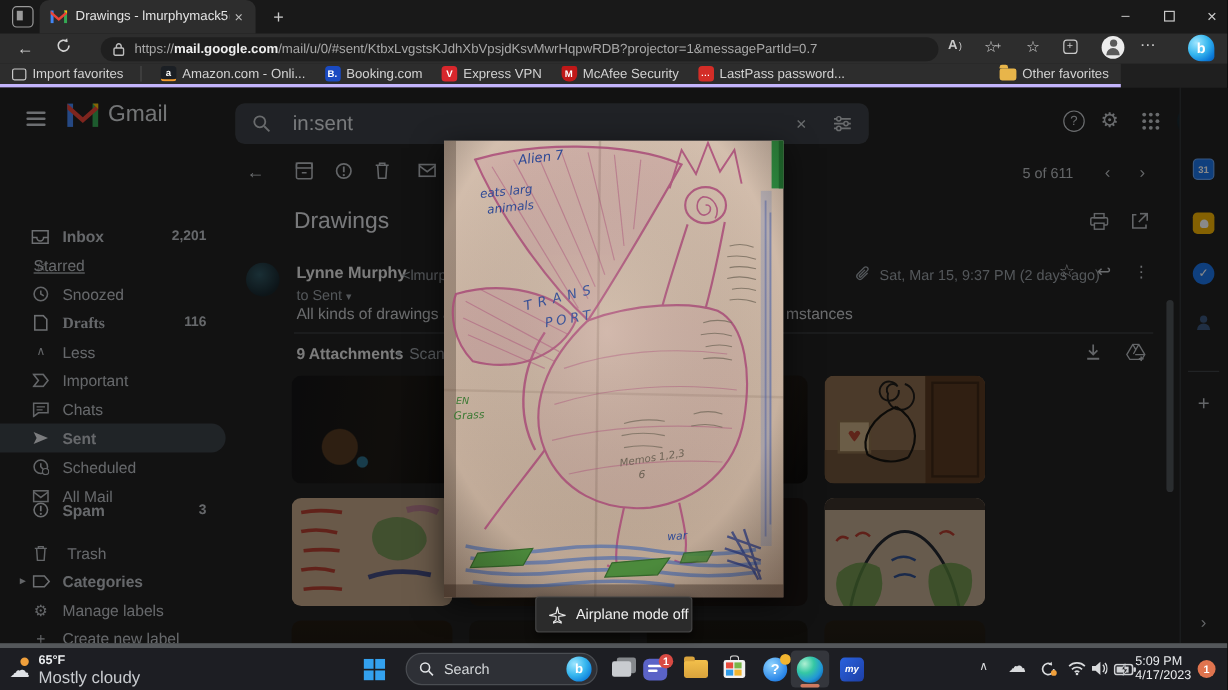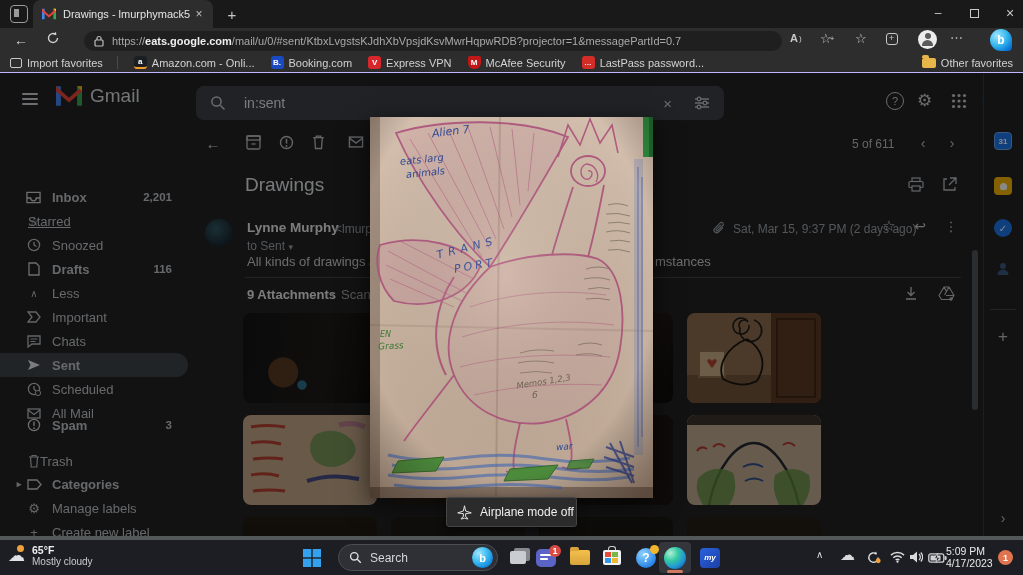--- a/index.html
+++ b/index.html
@@ -16,21 +16,21 @@
   .tab { position:absolute; left:33px; top:0; width:180px; height:28px; background:#2d2d2d; border-radius:8px 8px 0 0; display:flex; align-items:center; padding:0 6px 0 9px; }
   .tab-title { flex:1; font-size:11px; color:#e4e4e4; white-space:nowrap; overflow:hidden; margin-left:7px; }
   .tab-close { color:#bdbdbd; font-size:12px; width:16px; text-align:center; cursor:default; }
   .newtab { position:absolute; left:222px; top:4px; width:20px; height:20px; color:#c9c9c9; font-size:15px; }
   .wbtn { position:absolute; top:0; width:36px; height:26px; color:#c9c9c9; font-size:12px; }
   .toolbar { position:absolute; left:0; top:28px; width:1023px; height:25px; background:#2d2d2d; }
   .navg { color:#d2d2d2; font-size:14px; }
   .urlpill { position:absolute; left:84px; top:3px; width:698px; height:20px; background:#1f1f1f; border-radius:10px; display:flex; align-items:center; padding:0 10px; }
   .url { font-size:11px; color:#a9a9a9; white-space:nowrap; overflow:hidden; }
   .url b { color:#eeeeee; font-weight:bold; }
-  .favbar { position:absolute; left:0; top:53px; width:1023px; height:20px; background:#2d2d2d; border-bottom:1px solid #c4b5fd; display:flex; align-items:center; }
+  .favbar { position:absolute; left:0; top:53px; width:934px; height:20px; background:#2d2d2d; border-bottom:3px solid #c4b5fd; display:flex; align-items:center; }
   .favitem { display:inline-flex; align-items:center; gap:5px; margin-left:16px; font-size:11px; color:#d2d2d2; white-space:nowrap; }
   .favico { width:13px; height:13px; border-radius:3px; display:flex; align-items:center; justify-content:center; font-size:8px; font-weight:bold; color:#fff; }
   .favsep { width:1px; height:13px; background:#4a4a4a; margin-left:14px; }
 
   
   .gmail { position:absolute; left:0; top:73px; width:1023px; height:463px; background:#1f1f1f; overflow:hidden; } .gm-bold { color:#eceef0; font-weight:bold; }
   .hamburger span { display:block; width:16px; height:2px; background:#c9cdd1; margin:3px 0; border-radius:1px; }
   .searchpill { position:absolute; left:196px; top:13px; width:528px; height:34px; background:#3a3e44; border-radius:8px; display:flex; align-items:center; }
   .side-item { position:absolute; left:0; width:188px; height:24px; display:flex; align-items:center; font-size:13px; color:#bdc1c6; }
   .side-item .lbl { margin-left:24px; }
@@ -87,21 +87,21 @@
       <svg width="14" height="14" viewBox="0 0 14 14">
           <path d="M11.5 7 a4.5 4.5 0 1 1 -1.6 -3.4" fill="none" stroke="#d2d2d2" stroke-width="1.4"></path>
           <path d="M10 0.8 L10.3 3.9 L7.3 3.4 Z" fill="#d2d2d2"></path>
         </svg>
     </div>
     <div class="urlpill">
       <svg width="10" height="12" viewBox="0 0 10 12" style="margin-right:8px;flex:none;">
         <rect x="1" y="5" width="8" height="6" rx="1" fill="none" stroke="#bdbdbd" stroke-width="1.2"></rect>
         <path d="M3 5 V3.5 a2 2 0 0 1 4 0 V5" fill="none" stroke="#bdbdbd" stroke-width="1.2"></path>
       </svg>
-      <span class="url"><span>https://</span><b>eats.google.com</b><span>/mail/u/0/#sent/KtbxLvgstsKJdhXbVpsjdKsvMwrHqpwRDB?projector=1&amp;messagePartId=0.7</span></span>
+      <span class="url"><span>https://</span><b>mail.google.com</b><span>/mail/u/0/#sent/KtbxLvgstsKJdhXbVpsjdKsvMwrHqpwRDB?projector=1&amp;messagePartId=0.7</span></span>
     </div>
     <div class="abs ic" style="left:790px;top:4px;color:#c9c9c9;font-size:11px;font-weight:bold;">
         <span>A</span>
         <span style="font-weight:normal;font-size:8px;margin-left:1px;">)</span>
       </div>
     <div class="abs ic" style="left:820px;top:3px;color:#c9c9c9;font-size:13px;">☆<span style="font-size:8px;margin-left:-2px;">+</span></div>
     <div class="abs ic" style="left:855px;top:3px;color:#c9c9c9;font-size:13px;">☆</div>
     <div class="abs" style="left:886px;top:5px;width:12px;height:12px;border:1.3px solid #c9c9c9;border-radius:3px;">
         <span style="position:absolute;left:2px;top:-1px;color:#c9c9c9;font-size:9px;">+</span>
       </div>
@@ -161,21 +161,21 @@
         <path d="M0 0 L8 7 L16 0 L16 3 L8 10 L0 3 Z" fill="#ea4335"></path>
         <path d="M13 0 L16 0 L16 3 Z" fill="#fbbc04"></path>
       </svg>
       <span style="color:#d6d9dc;font-size:19px;">Gmail</span>
     </div>
     <div class="searchpill">
       <svg width="16" height="16" viewBox="0 0 16 16" style="margin:0 18px 0 14px;">
         <circle cx="6.5" cy="6.5" r="4.6" fill="none" stroke="#c3c7cb" stroke-width="1.5"></circle>
           <line x1="10.2" y1="10.2" x2="14.5" y2="14.5" stroke="#c3c7cb" stroke-width="1.5"></line>
       </svg>
-      <span style="color:#dfe2e6;font-size:14px;flex:1;">in:sent</span>
+      <span style="color:#dfe2e6;font-size:17px;flex:1;">in:sent</span>
       <span style="color:#c3c7cb;font-size:15px;margin-right:22px;">×</span>
       <svg width="16" height="14" viewBox="0 0 16 14" style="margin-right:14px;">
         <line x1="1" y1="3" x2="15" y2="3" stroke="#c3c7cb" stroke-width="1.4"></line>
           <line x1="1" y1="7" x2="15" y2="7" stroke="#c3c7cb" stroke-width="1.4"></line>
           <line x1="1" y1="11" x2="15" y2="11" stroke="#c3c7cb" stroke-width="1.4"></line>
         <circle cx="5" cy="3" r="1.8" fill="#3a3e44" stroke="#c3c7cb" stroke-width="1.2"></circle>
           <circle cx="11" cy="7" r="1.8" fill="#3a3e44" stroke="#c3c7cb" stroke-width="1.2"></circle>
           <circle cx="5" cy="11" r="1.8" fill="#3a3e44" stroke="#c3c7cb" stroke-width="1.2"></circle>
       </svg>
     </div>
@@ -214,21 +214,21 @@
       <svg class="abs" style="left:27px;" width="14" height="14" viewBox="0 0 14 14">
           <circle cx="7" cy="7" r="5.6" fill="none" stroke="#b8bcc0" stroke-width="1.3"></circle>
           <path d="M7 4 V7 L9.5 8.5" fill="none" stroke="#b8bcc0" stroke-width="1.3"></path>
         </svg>
       <span class="lbl" style="margin-left:52px;">Snoozed</span>
     </div>
     <div class="side-item gm-bold" style="top:184px;">
       <svg class="abs" style="left:28px;" width="12" height="14" viewBox="0 0 12 14">
           <path d="M1 1 h7 l3 3 v9 h-10 Z" fill="none" stroke="#c9cdd1" stroke-width="1.3"></path>
         </svg>
-      <span class="lbl" style="margin-left:52px;">Drafts</span>
+      <span class="lbl" style="margin-left:52px;font-family:Liberation Serif, serif;">Drafts</span>
         <span class="cnt">116</span>
     </div>
     <div class="side-item" style="top:208px;">
       <span class="side-ic" style="left:25px;font-size:10px;">∧</span>
         <span class="lbl" style="margin-left:52px;">Less</span>
     </div>
     <div class="side-item" style="top:232px;">
       <svg class="abs" style="left:27px;" width="14" height="12" viewBox="0 0 14 12">
           <path d="M1 1 h8 l4 5 -4 5 h-8 l4 -5 Z" fill="none" stroke="#b8bcc0" stroke-width="1.3"></path>
         </svg>
@@ -269,21 +269,21 @@
           <line x1="7" y1="3.5" x2="7" y2="8" stroke="#c9cdd1" stroke-width="1.4"></line>
           <circle cx="7" cy="10.2" r=".9" fill="#c9cdd1"></circle>
         </svg>
       <span class="lbl" style="margin-left:52px;">Spam</span>
         <span class="cnt">3</span>
     </div>
     <div class="side-item" style="top:376px;">
       <svg class="abs" style="left:28px;" width="12" height="14" viewBox="0 0 12 14">
           <path d="M1 3 h10 M4 3 V1.5 h4 V3 M2.5 3 l.7 10 h5.6 l.7 -10" fill="none" stroke="#b8bcc0" stroke-width="1.2"></path>
         </svg>
-      <span class="lbl" style="margin-left:40px;">Trash</span>
+      <span class="lbl" style="margin-left:56px;">Trash</span>
     </div>
     <div class="side-item gm-bold" style="top:399px;">
       <span class="side-ic" style="left:10px;font-size:9px;">▸</span>
       <svg class="abs" style="left:27px;" width="15" height="11" viewBox="0 0 15 11">
           <path d="M1 1 h9 l4 4.5 -4 4.5 h-9 Z" fill="none" stroke="#c9cdd1" stroke-width="1.3"></path>
         </svg>
       <span class="lbl" style="margin-left:52px;">Categories</span>
     </div>
     <div class="side-item" style="top:423px;">
       <span class="side-ic" style="left:25px;">⚙</span>
@@ -571,21 +571,21 @@
     <span>Airplane mode off</span>
   </div>
 
   <div class="bottomstrip"></div>
 
   <div class="taskbar">
     <div class="abs" style="left:8px;top:4px;display:flex;align-items:center;gap:7px;">
       <span style="position:relative;font-size:17px;color:#dfe2e6;"><span style="position:absolute;left:9px;top:0px;width:7px;height:7px;border-radius:50%;background:#f0a03c;z-index:-1;"></span>☁</span>
       <span>
         <span style="display:block;font-size:10.5px;color:#eceef0;font-weight:bold;">65°F</span>
-        <span style="display:block;font-size:10px;color:#c9ccd0;">Mostly cloudy</span>
+        <span style="display:block;font-size:14px;color:#c9ccd0;">Mostly cloudy</span>
       </span>
     </div>
 
     <div class="tb-btn ic" style="left:296px;">
       <svg width="18" height="18" viewBox="0 0 18 18">
         <rect x="0" y="0" width="8.3" height="8.3" fill="#33a1ee"></rect>
           <rect x="9.7" y="0" width="8.3" height="8.3" fill="#33a1ee"></rect>
           <rect x="0" y="9.7" width="8.3" height="8.3" fill="#33a1ee"></rect>
           <rect x="9.7" y="9.7" width="8.3" height="8.3" fill="#33a1ee"></rect>
       </svg>

